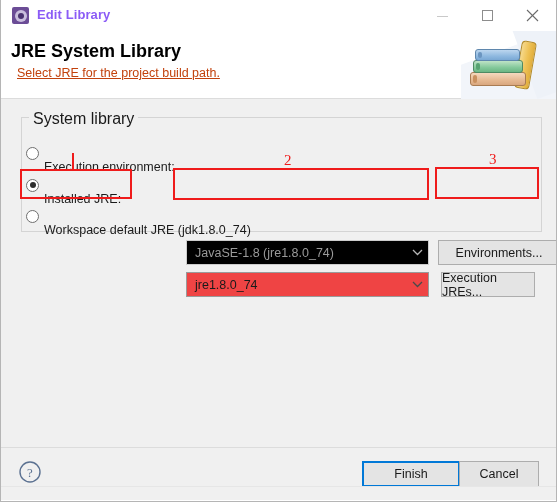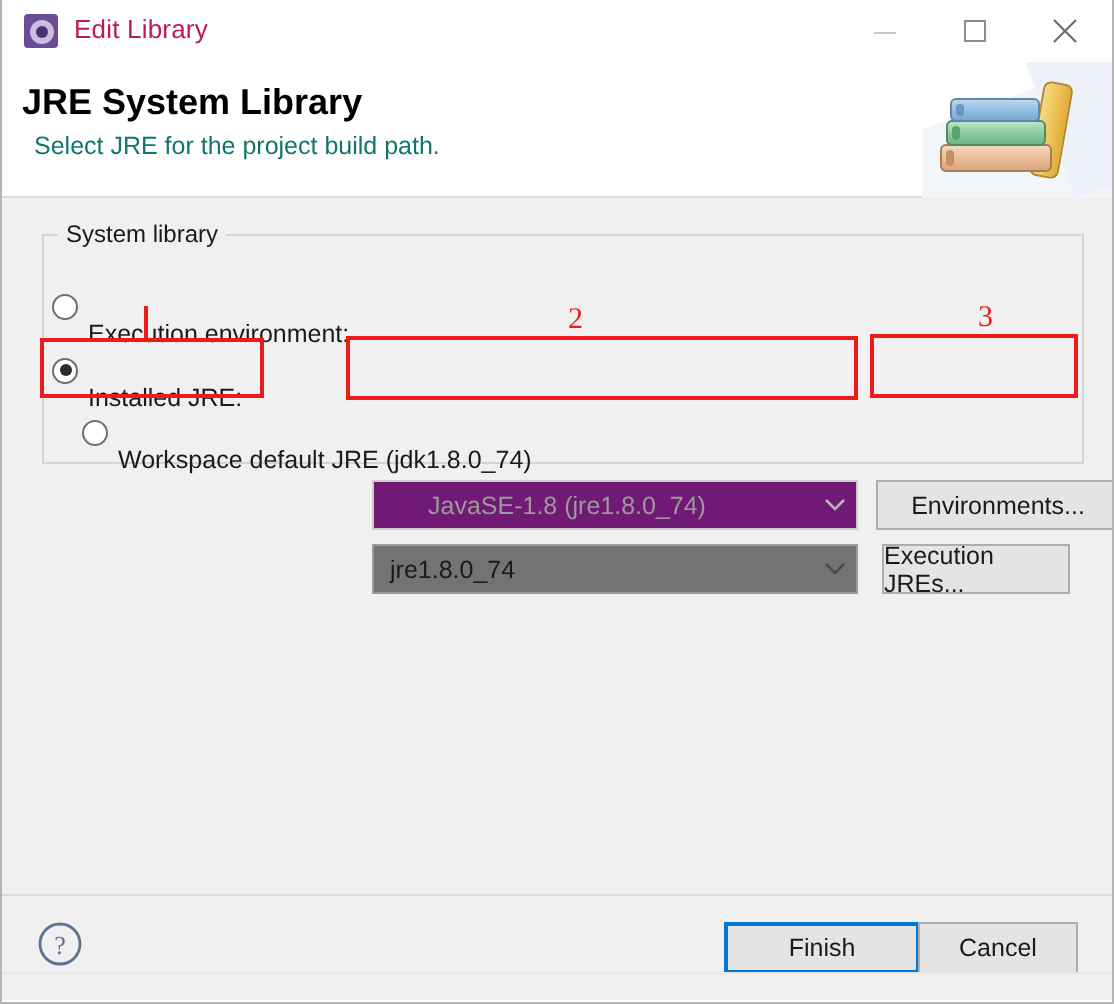--- a/index.html
+++ b/index.html
@@ -48,22 +48,23 @@
   }
   #app-icon .gear-inner {
     width: 6px; height: 6px;
     border-radius: 50%;
     background: #4a3370;
   }
   #title-text {
     position: absolute;
     left: 36px; top: 7px;
     font-size: 13px;
-    color: #be185d;
+    color: #8b5cf6;
     letter-spacing: 0.1px;
+    font-weight: bold;
   }
   .win-btn {
     position: absolute;
     top: 0;
     width: 45px; height: 30px;
     display: flex; align-items: center; justify-content: center;
   }
   #btn-min { right: 91px; }
   #btn-max { right: 46px; }
   #btn-close { right: 1px; }
@@ -86,21 +87,22 @@
     position: absolute;
     left: 10px; top: 10px;
     font-size: 18px;
     font-weight: bold;
     color: #000000;
   }
   #header-desc {
     position: absolute;
     left: 16px; top: 35px;
     font-size: 12.5px;
-    color: #0f766e;
+    color: #c2410c;
+    text-decoration: underline;
   }
   #header-art {
     position: absolute;
     right: 0; top: 0;
     width: 95px; height: 68px;
     overflow: hidden;
   }
   #header-art .sheen {
     position: absolute;
     left: -10px; top: 16px;
@@ -160,21 +162,21 @@
     left: 20px; top: 18px;
     width: 521px; height: 115px;
     border: 1px solid #d4d4d4;
     background: transparent;
   }
   #group-label {
     position: absolute;
     left: 28px; top: 11px;
     padding: 0 4px;
     background: #f0f0f0;
-    font-size: 12px;
+    font-size: 16px;
     color: #1a1a1a;
   }
   .radio-wrap {
     position: absolute;
     display: flex;
     align-items: center;
     height: 22px;
   }
   .radio {
     width: 13px; height: 13px;
@@ -210,27 +212,26 @@
     padding-left: 8px;
     font-size: 12.5px;
     white-space: nowrap;
     overflow: hidden;
   }
   .combo .arrow {
     width: 22px;
     display: flex; align-items: center; justify-content: center;
   }
   .combo.disabled {
-    background: #701a75;
+    background: #000000;
     border-color: #cccccc;
-    padding-left: 19px;
   }
   .combo.disabled .combo-text { color: #9a9a9a; }
   .combo.enabled {
-    background: #737373;
+    background: #ef4444;
     border-color: #9a9a9a;
   }
   .combo.enabled .combo-text { color: #1a1a1a; }
 
   .push-btn {
     position: absolute;
     height: 25px;
     border: 1px solid #adadad;
     background: #e4e4e4;
     font-size: 12.5px;
@@ -364,21 +365,21 @@
     <div class="combo enabled" style="left:185px; top:173px; width:243px;">
       <span class="combo-text">jre1.8.0_74</span>
       <span class="arrow">
         <svg width="11" height="7" viewBox="0 0 11 7">
           <polyline points="1,1 5.5,5.5 10,1" fill="none" stroke="#4a4a4a" stroke-width="1.3"></polyline>
         </svg>
       </span>
     </div>
     <div class="push-btn" style="left:440px; top:173px; width:94px;">Execution JREs...</div>
 
-    <div class="radio-wrap" style="left:40px; top:106px;">
+    <div class="radio-wrap" style="left:25px; top:106px;">
       <span class="radio"></span>
       <span class="radio-label">Workspace default JRE (jdk1.8.0_74)</span>
     </div>
 
     <div class="annot-box" style="left:19px; top:70px; width:112px; height:30px;"></div>
     <div id="annot-1-stroke" style="left:71px; top:54px; height:17px;"></div>
 
     <div class="annot-box" style="left:172px; top:69px; width:256px; height:32px;"></div>
     <div class="annot-num" style="left:283px; top:54px;">2</div>
 

